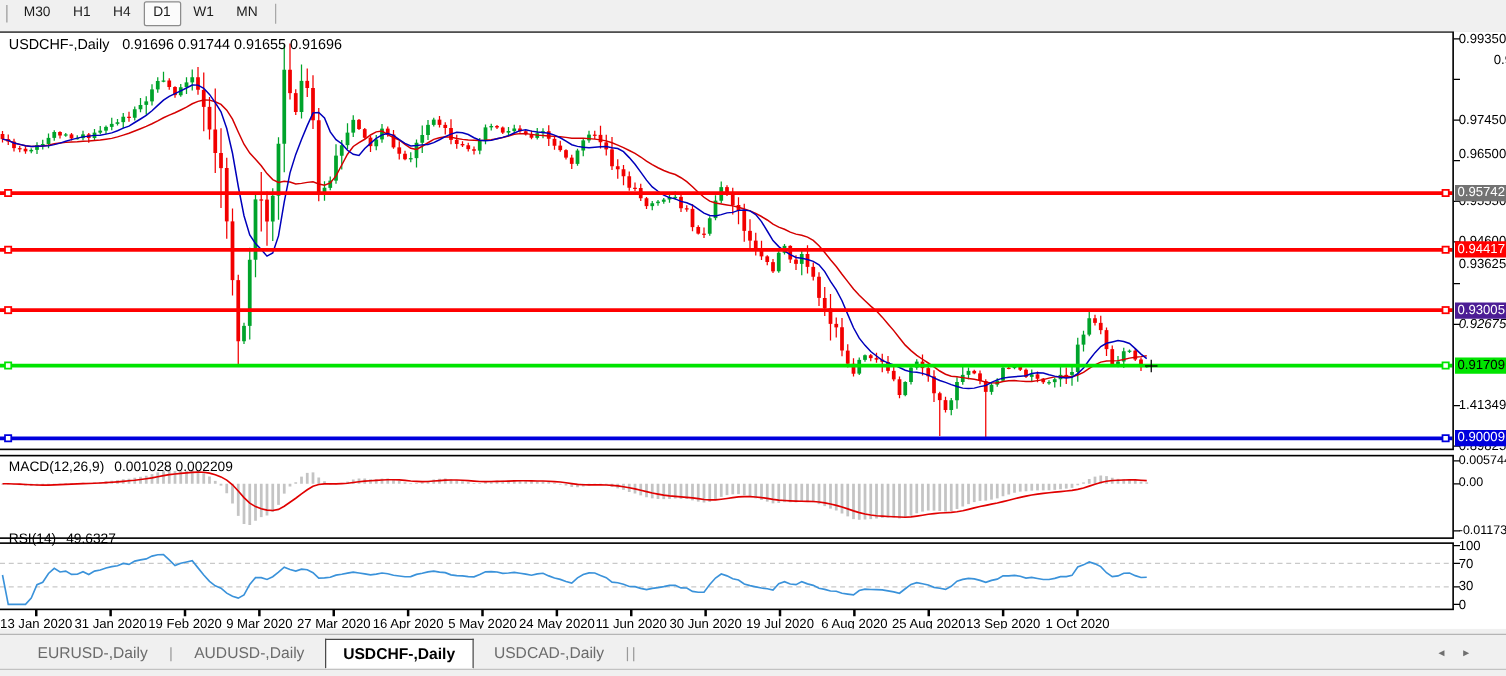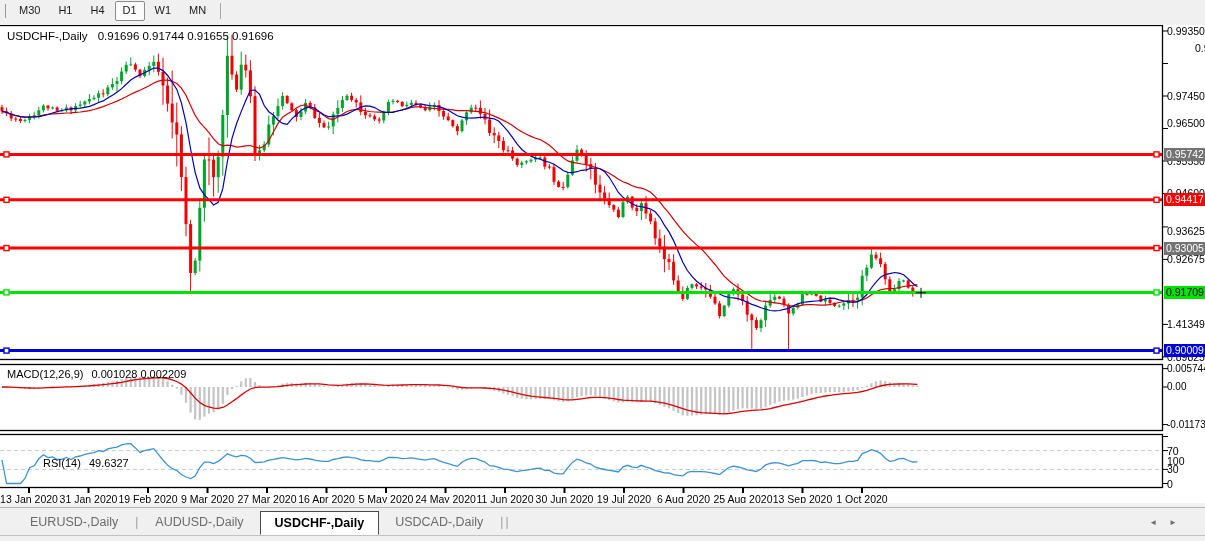--- a/index.html
+++ b/index.html
@@ -740,46 +740,46 @@
     </svg>
 
     <div class="overlay-label" style="left:7px;top:5px;">
       <span>USDCHF-,Daily</span>
       <span style="margin-left:7px;">0.91696 0.91744 0.91655 0.91696</span>
     </div>
     <div class="overlay-label" style="left:7px;top:343px;font-size:11px;">
       <span>MACD(12,26,9)</span>
       <span style="margin-left:5px;">0.001028 0.002209</span>
     </div>
-    <div class="overlay-label" style="left:7px;top:432px;font-size:11px;margin-left:36px;">
+    <div class="overlay-label" style="left:7px;top:400px;font-size:11px;">
       <span>RSI(14)</span>
       <span style="margin-left:5px;">49.6327</span>
     </div>
 
     <div id="price-axis">
         <div class="axis-label" style="top: 0px;">0.99350</div>
         <div class="axis-label" style="top: 17px; margin-left: 28px;">0.98400</div>
         <div class="axis-label" style="top: 64.999px;">0.97450</div>
         <div class="axis-label" style="top: 92px;">0.96500</div>
         <div class="axis-label" style="top: 129.998px;">0.95550</div>
         <div class="axis-label" style="top: 162.498px;">0.94600</div>
-        <div class="axis-label" style="top: 200px;">0.93625</div>
-        <div class="axis-label" style="top: 228.352px;">0.92675</div>
+        <div class="axis-label" style="top: 180px;">0.93625</div>
+        <div class="axis-label" style="top: 228.352px; font-style: italic;">0.92675</div>
         <div class="axis-label" style="top: 293.351px;">1.41349</div>
         <div class="axis-label" style="top: 325.85px;">0.89825</div>
         <div class="axis-label" style="top: 337.608px; font-size: 10px;">0.005744</div>
         <div class="axis-label" style="top: 356px; font-size: 10px;">0.00</div>
         <div class="axis-label" style="top: 393.585px; font-size: 10px;">-0.011738</div>
-        <div class="axis-label" style="top: 405.5px; margin-top: 24px;">100</div>
+        <div class="axis-label" style="top: 405.5px;">100</div>
         <div class="axis-label" style="top: 419.6px;">70</div>
         <div class="axis-label" style="top: 438.4px;">30</div>
         <div class="axis-label" style="top: 452.5px;">0</div>
         <div class="price-box" style="top: 122.93px; background: #737373; color: rgb(255, 255, 255);">0.95742</div>
         <div class="price-box" style="top: 168.258px; background: rgb(255, 0, 0); color: rgb(255, 255, 255);">0.94417</div>
-        <div class="price-box" style="top: 216.562px; background: #737373; color: rgb(255, 255, 255);">0.93005</div>
+        <div class="price-box" style="top: 216.562px; background: #4c1d95; color: rgb(255, 255, 255);">0.93005</div>
         <div class="price-box" style="top: 260.899px; background: rgb(0, 228, 0); color: rgb(0, 0, 0);">0.91709</div>
         <div class="price-box" style="top: 319.056px; background: rgb(0, 0, 221); color: rgb(255, 255, 255);">0.90009</div>
       </div>
     <div id="date-axis">
         <div class="date-label" style="left: 29px;">13 Jan 2020</div>
         <div class="date-label" style="left: 88.5px;">31 Jan 2020</div>
         <div class="date-label" style="left: 148px;">19 Feb 2020</div>
         <div class="date-label" style="left: 207.5px;">9 Mar 2020</div>
         <div class="date-label" style="left: 267px;">27 Mar 2020</div>
         <div class="date-label" style="left: 326.5px;">16 Apr 2020</div>

